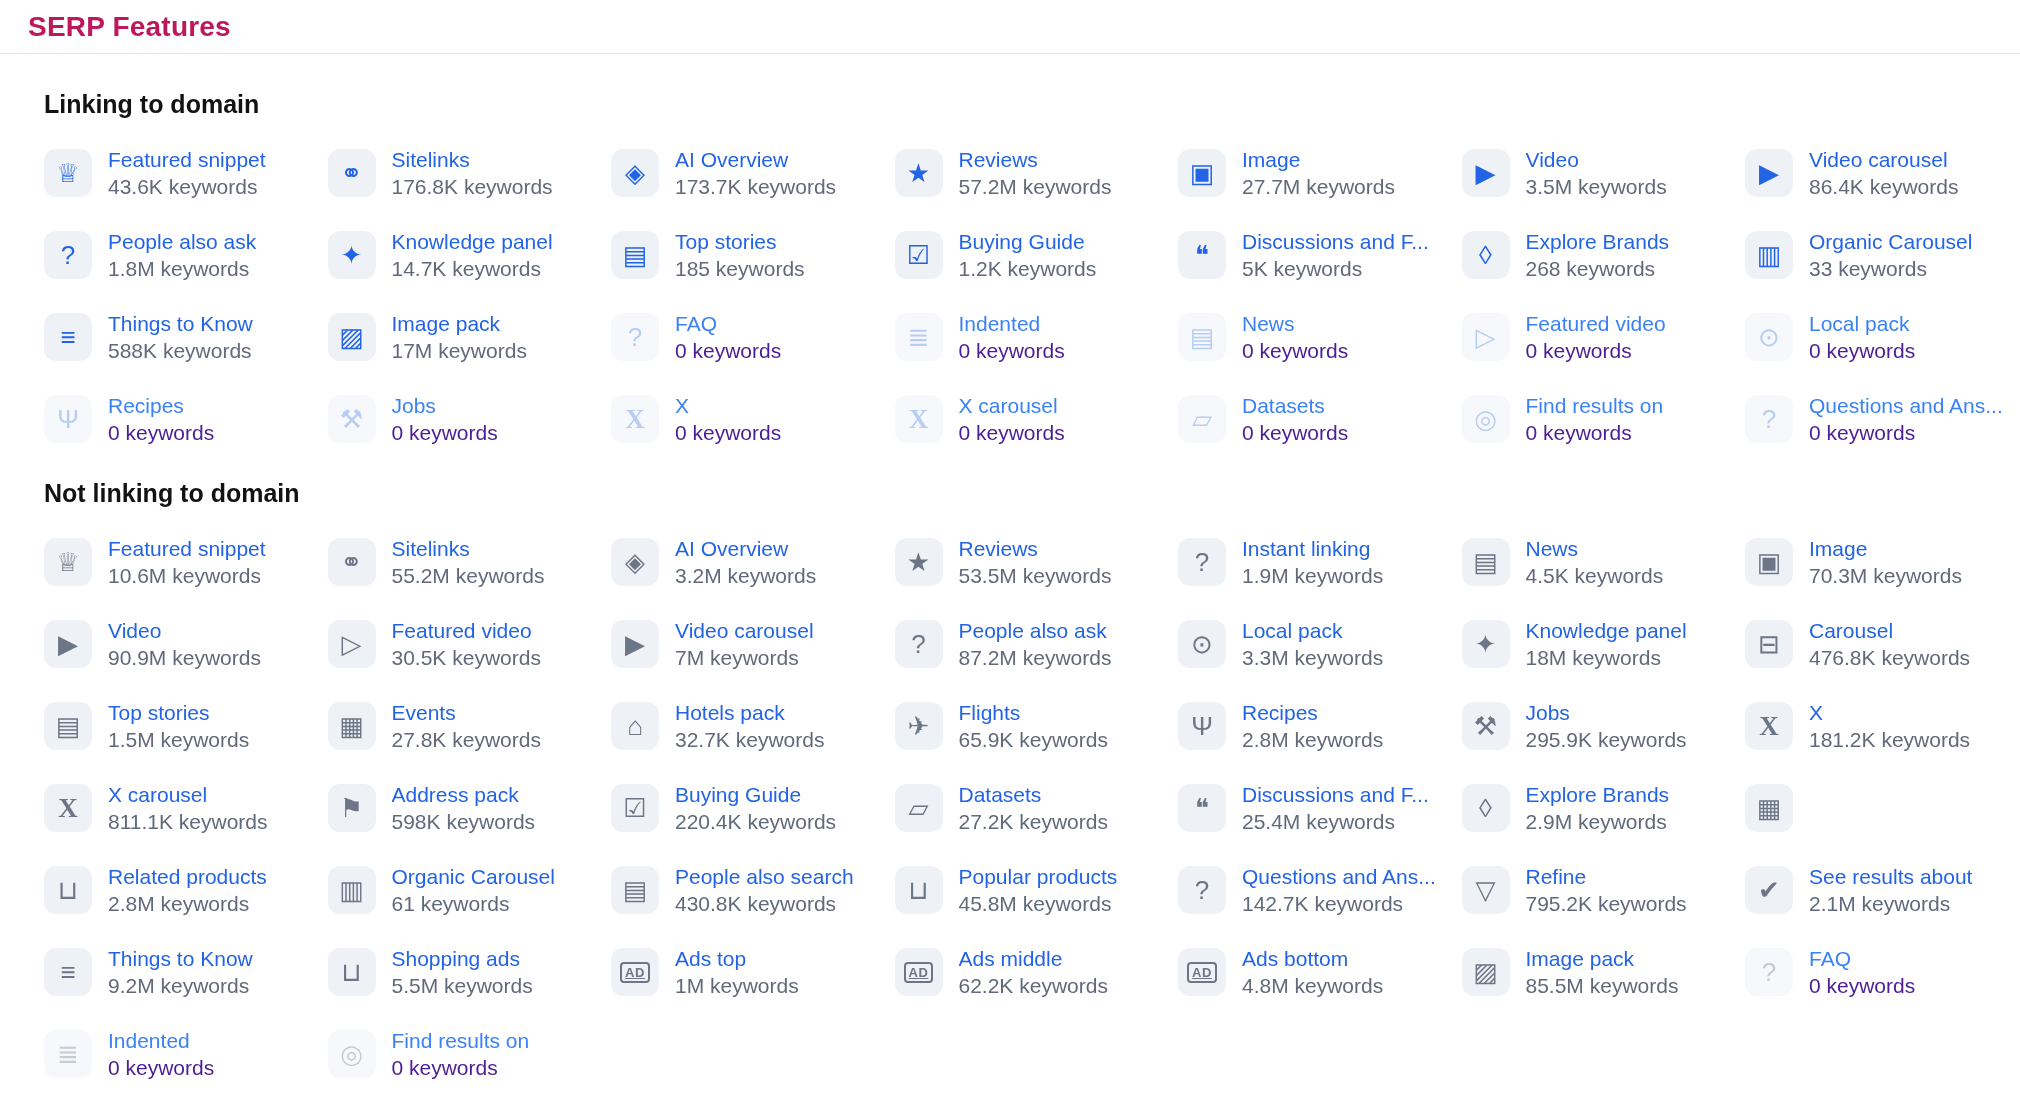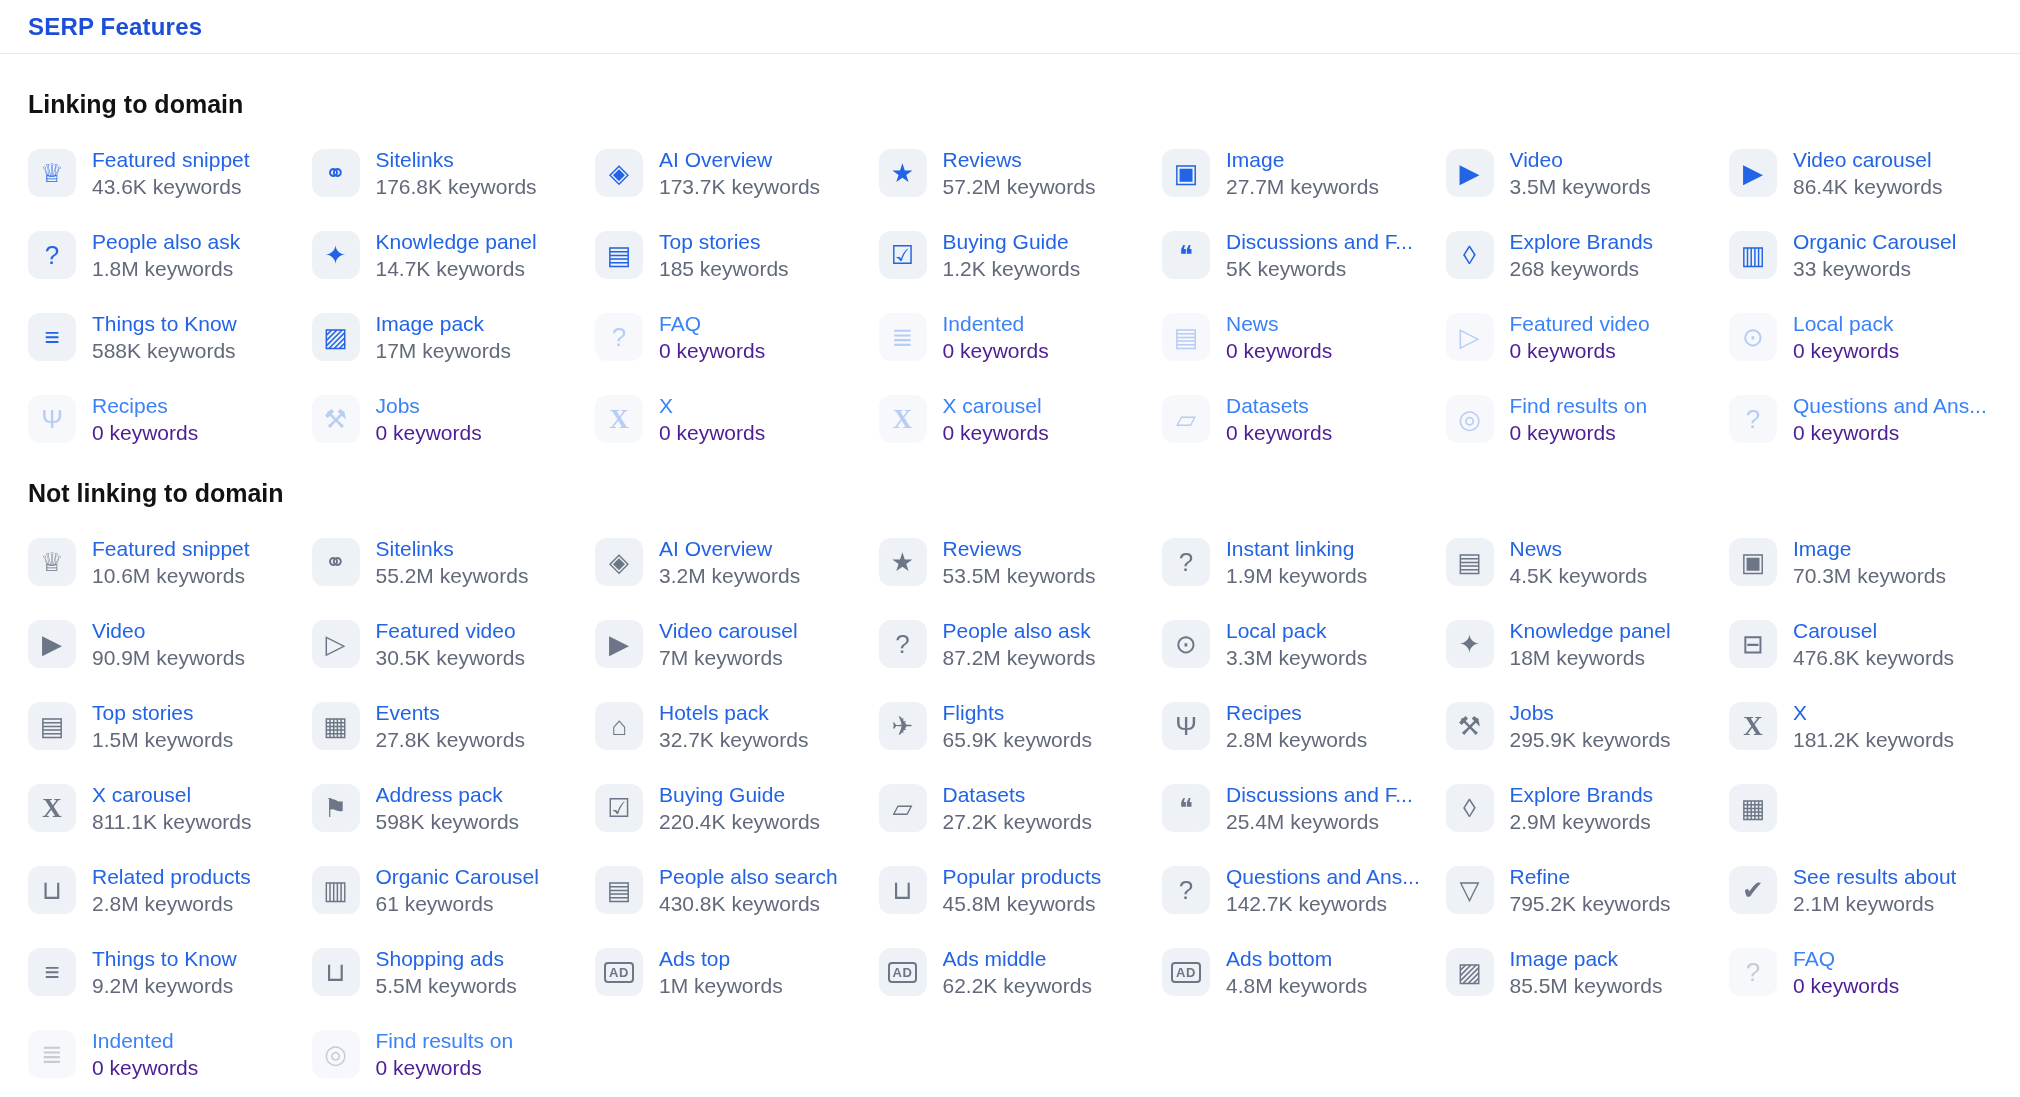--- a/index.html
+++ b/index.html
@@ -6,43 +6,43 @@
   html, body { background: #ffffff; }
   body {
     width: 2020px; height: 1097px; overflow: hidden;
     font-family: "Liberation Sans", sans-serif;
     -webkit-font-smoothing: antialiased;
   }
   .header {
     height: 54px; border-bottom: 1px solid #e9eaed;
     display: flex; align-items: center; padding: 0 28px;
   }
-  .header h1 { font-size: 24px; font-weight: 700; color: #1d4ed8; letter-spacing: .2px; text-align: right; }
-  .content { padding: 0 28px; }
+  .header h1 { font-size: 28px; font-weight: 700; color: #be185d; letter-spacing: .2px; text-align: right; }
+  .content { padding: 0 44px; }
   .section-heading {
     font-size: 25px; font-weight: 700; color: #121212; margin-top: 36px;
   }
   .grid {
     margin-top: 30px;
     display: grid;
     grid-template-columns: repeat(7, 283.5px);
     row-gap: 34px;
   }
   .item { display: flex; align-items: center; height: 48px; cursor: pointer; }
   .item.disabled { cursor: default; }
   .icon-box {
     flex: 0 0 48px; width: 48px; height: 48px; border-radius: 12px;
     background: #eef1f6; display: flex; align-items: center; justify-content: center;
   }
   .item.disabled .icon-box { background: #f6f8fb; }
   .glyph { font-size: 26px; line-height: 1; }
   .glyph.xword { font-weight: 700; font-size: 27px; font-family: "Liberation Serif", serif; }
   .glyph.adword {
     font-size: 13px; font-weight: 700; letter-spacing: .5px;
-    border: 2.5px solid currentColor; border-radius: 4px; padding: 2px 3px; line-height: 1;
+    border: 2.5px solid currentColor; border-radius: 4px; padding: 2px 3px; line-height: 1; text-decoration: underline;
   }
   
   .tone-blue .glyph { color: #2264e5; }
   .tone-gray .glyph { color: #6d7686; }
   .tone-blue .item.disabled .glyph { color: #b7cdf3; }
   .tone-gray .item.disabled .glyph { color: #c7cbd3; }
   .txt { margin-left: 16px; display: flex; flex-direction: column; justify-content: center; overflow: hidden; padding-right: 14px; }
   .label {
     font-size: 21px; color: #2264e5; line-height: 27px;
     white-space: nowrap; overflow: hidden; text-overflow: ellipsis;

